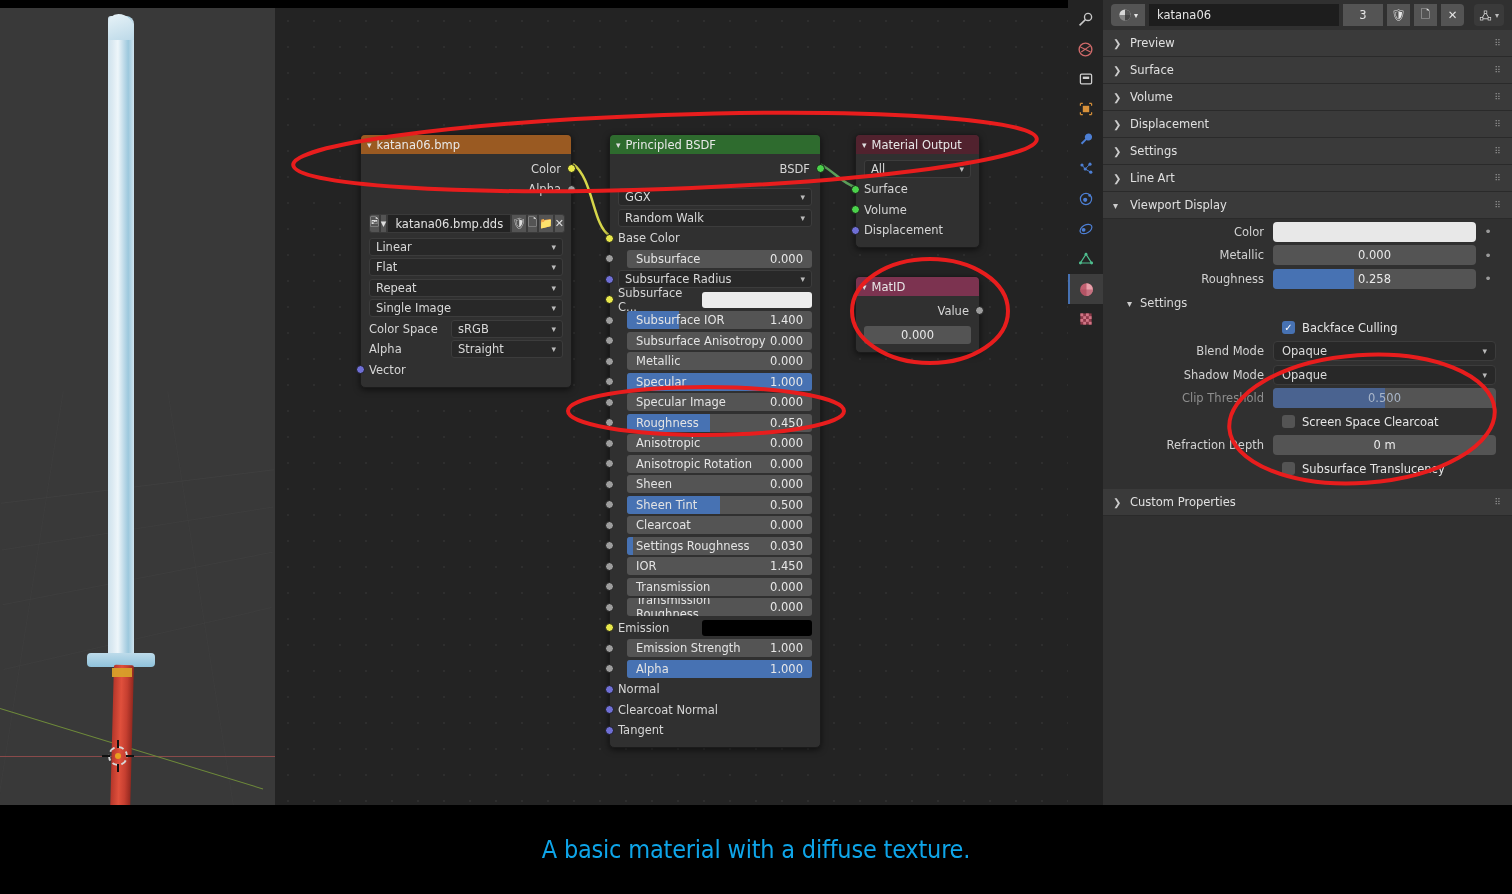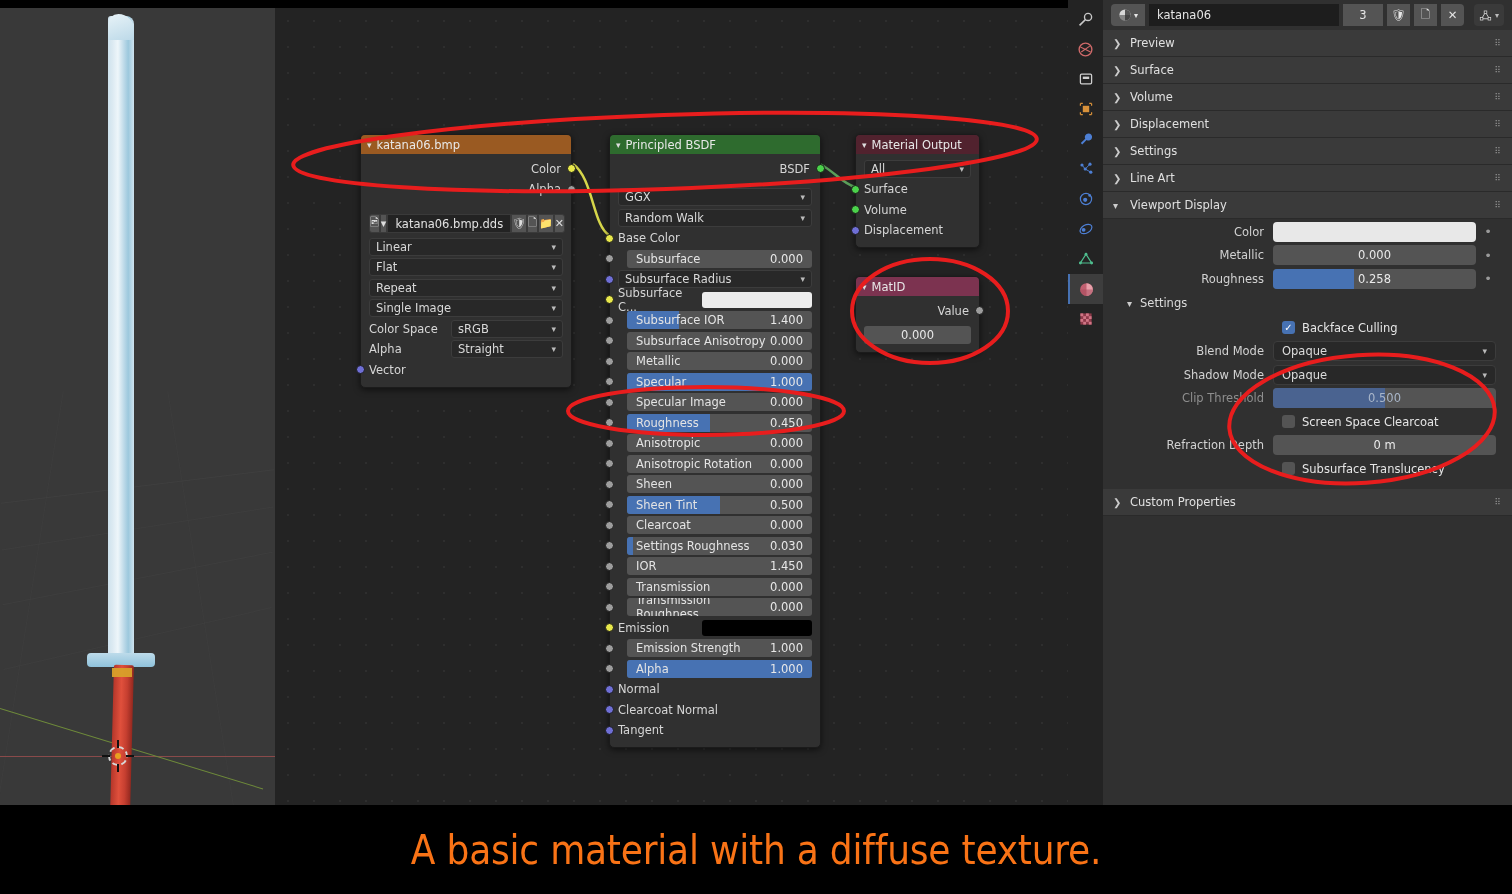--- a/index.html
+++ b/index.html
@@ -144,21 +144,21 @@
              color:#fff; font-size:10px; line-height:1; }
 
   
   #annots { position:absolute; left:0; top:0; width:1512px; height:894px;
             pointer-events:none; }
 
   
   #caption { position:absolute; left:0; top:805px; width:1512px; height:89px;
              background:#000; display:flex; align-items:center; justify-content:center; }
   #caption span { font-family:"DejaVu Sans Condensed","Liberation Sans Narrow","Liberation Sans", sans-serif;
-             font-size:40px; color:#f97316; font-stretch:condensed; letter-spacing:-0.2px; }
+             font-size:25px; color:#0ea5e9; font-stretch:condensed; letter-spacing:-0.2px; }
 </style>
 </head>
 <body>
 
 <div id="root">
 
   <div id="viewport">
     <div id="vp-grid">
       <div class="gridline" style="left:0;top:478px;width:275px;height:1px;opacity:.35;transform:rotate(-7deg);"></div>
       <div class="gridline" style="left:0;top:520px;width:275px;height:1px;opacity:.3;transform:rotate(-9deg);"></div>

